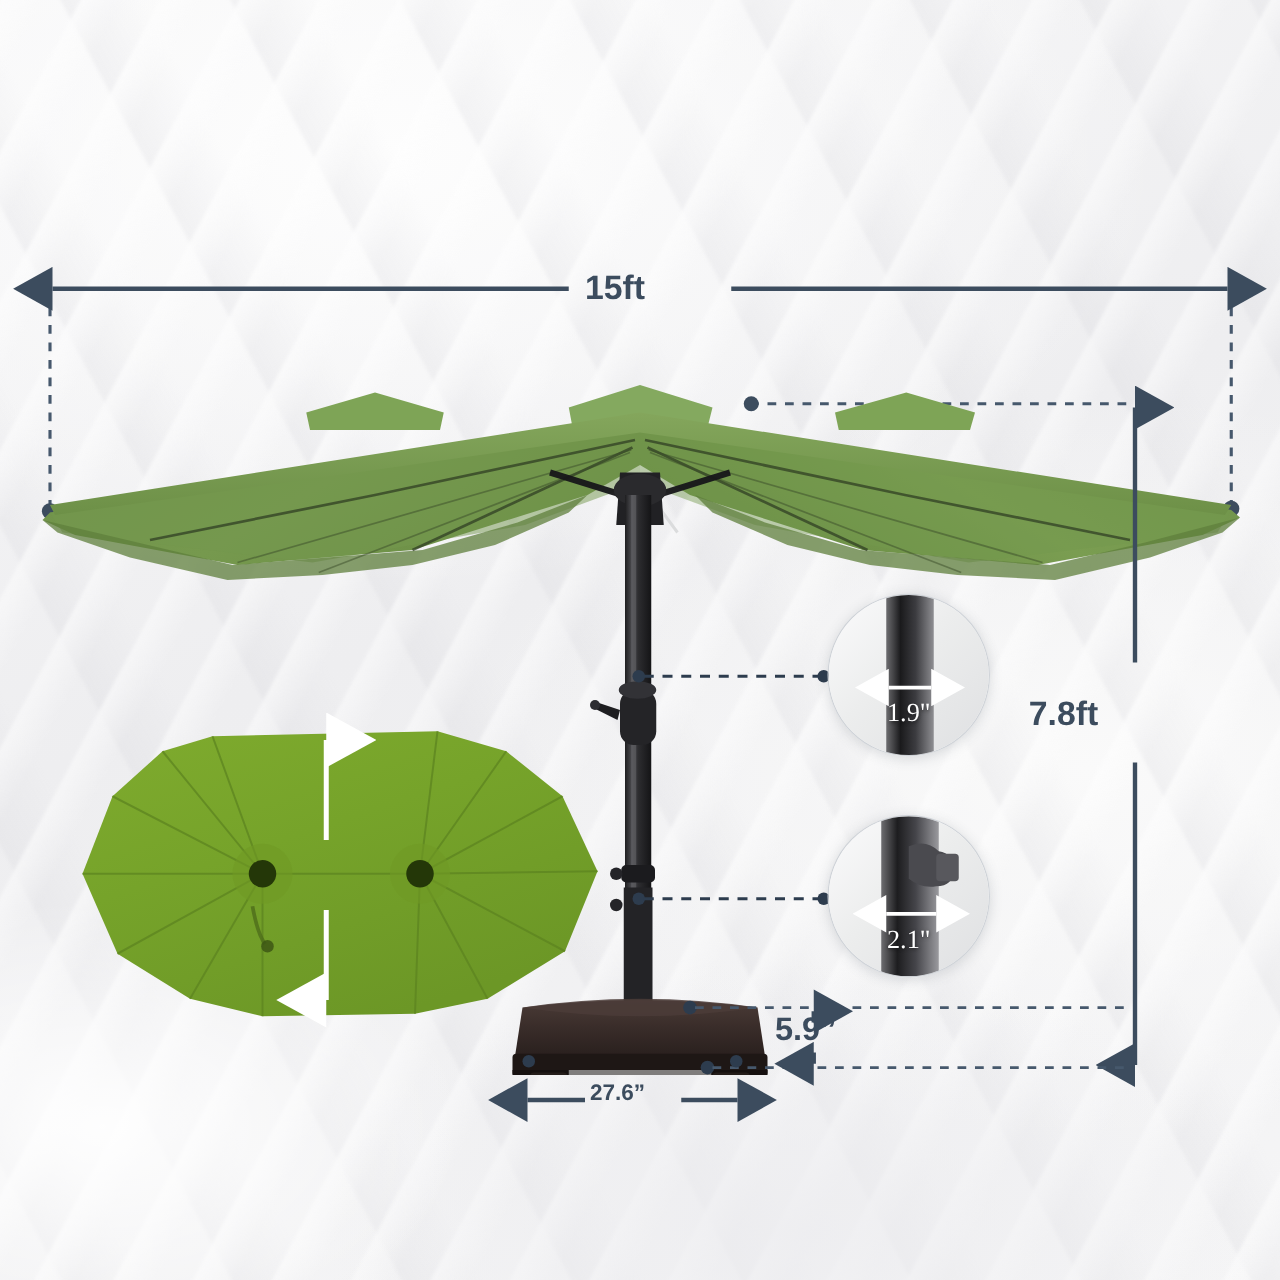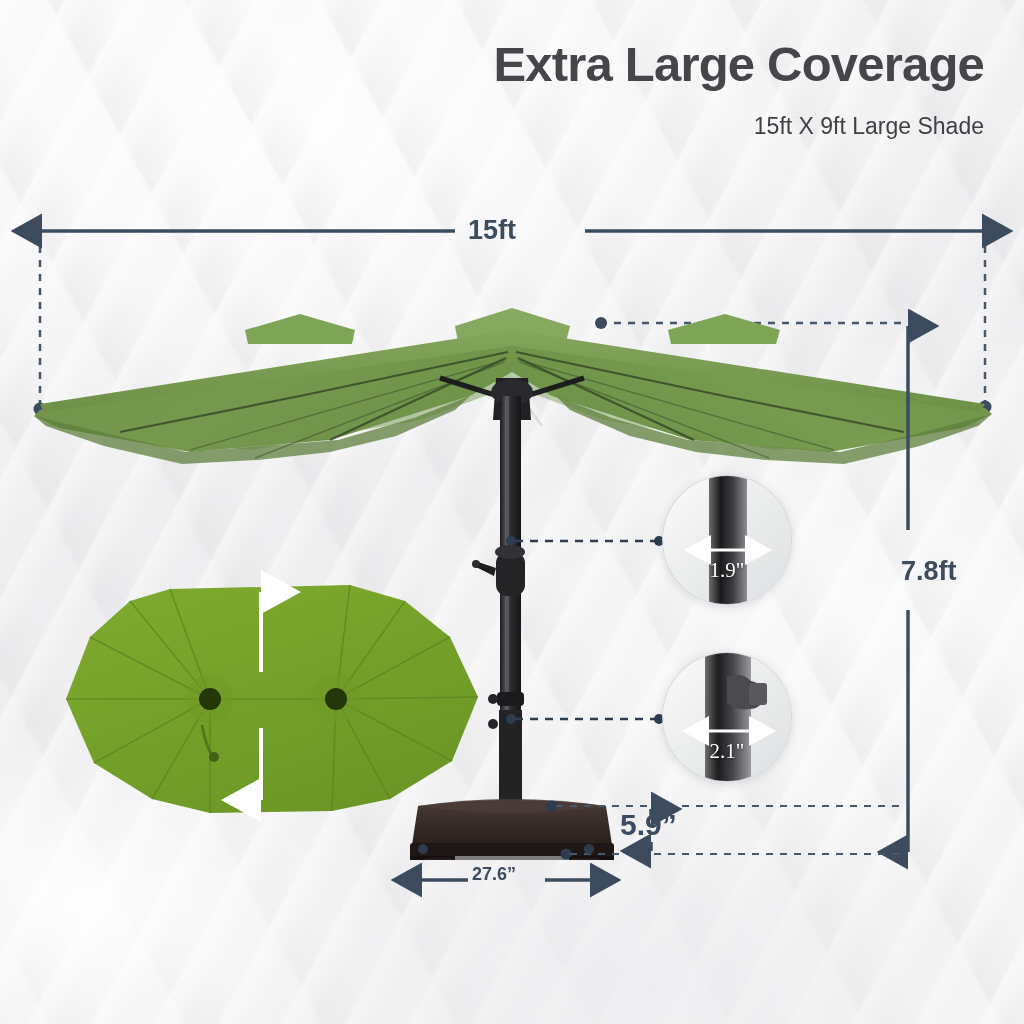--- a/index.html
+++ b/index.html
@@ -120,22 +120,20 @@
 </style>
 </head>
 <body>
 
 <div id="stage">
 
   <div class="bg-base"></div>
   <div class="bg-streaks"></div>
   <div class="bg-soft"></div>
 
-  <div class="title">Extra Large Coverage</div>
-  <div class="subtitle">15ft X 9ft Large Shade</div>
 
   <svg class="layer under" viewBox="0 0 1024 1024">
     <defs>
       <marker id="arrL" markerWidth="10" markerHeight="10" refX="9" refY="5" orient="auto">
         <path d="M9,0 L9,10 L0,5 Z" fill="#3c4c5e"></path>
       </marker>
       <marker id="arrR" markerWidth="10" markerHeight="10" refX="1" refY="5" orient="auto">
         <path d="M1,0 L1,10 L10,5 Z" fill="#3c4c5e"></path>
       </marker>
       <marker id="arrU" markerWidth="10" markerHeight="10" refX="5" refY="9" orient="auto">
@@ -347,21 +345,21 @@
     <line x1="545" y1="880" x2="590" y2="880" stroke="#3c4c5e" stroke-width="3.5" marker-end="url(#arrR)"></line>
     <circle cx="423" cy="849" r="5" fill="#2d3c4e"></circle>
     <circle cx="589" cy="849" r="5" fill="#2d3c4e"></circle>
 
     <line x1="261" y1="592" x2="261" y2="672" stroke="#ffffff" stroke-width="4" marker-start="url(#arrWU)"></line>
     <line x1="261" y1="728" x2="261" y2="800" stroke="#ffffff" stroke-width="4" marker-end="url(#arrWD)"></line>
   </svg>
 
   <div class="dim-label" style="left:468px; top:215px; font-size:27px;">15ft</div>
 
-  <div class="dim-label" style="left:901px; top:556px; font-size:27px;">7.8ft</div>
+  <div class="dim-label" style="left:823px; top:556px; font-size:27px;">7.8ft</div>
 
   <div class="dim-label white" style="left:228px; top:680px; font-size:31px;">9ft</div>
 
-  <div class="dim-label" style="left:620px; top:808px; font-size:30px;">5.9”</div>
+  <div class="dim-label" style="left:620px; top:808px; font-size:26px;">5.9”</div>
 
   <div class="dim-label" style="left:472px; top:864px; font-size:18px;">27.6”</div>
 
 </div>
 
 </body></html>

